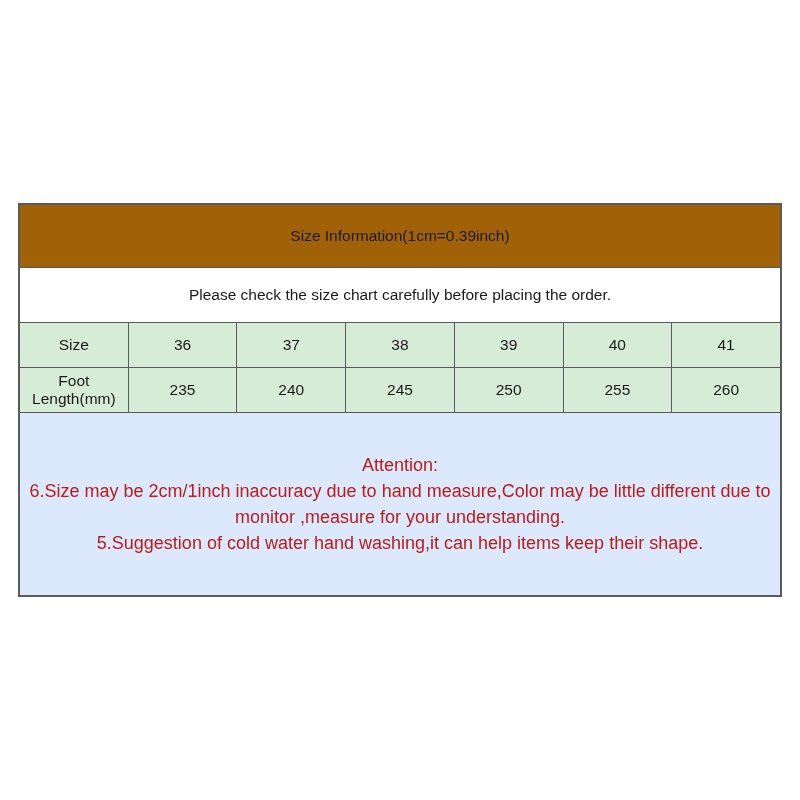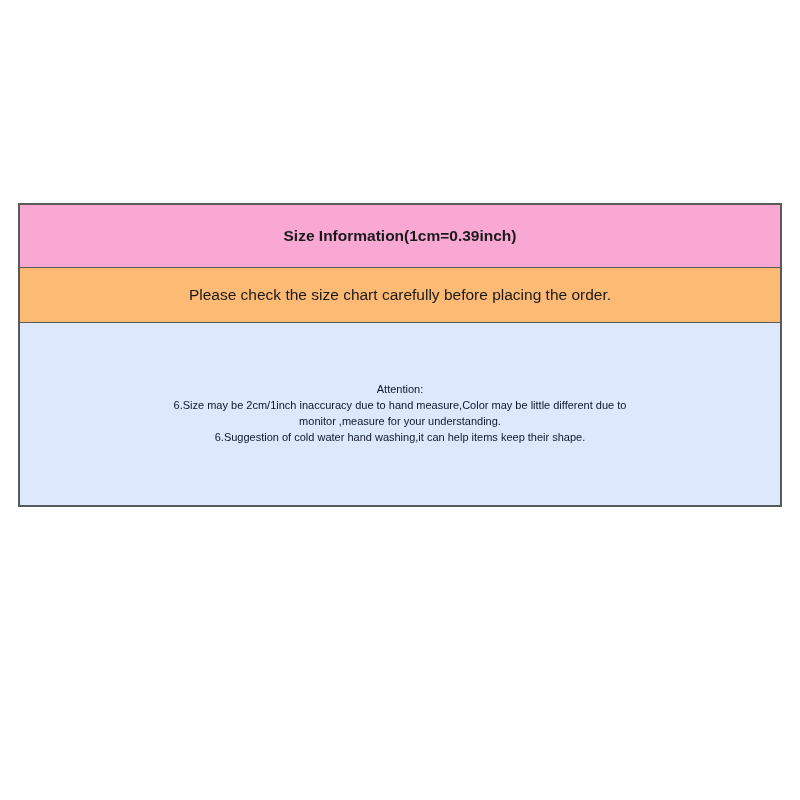--- a/index.html
+++ b/index.html
@@ -38,28 +38,27 @@
   table.size-table td {
     border: 1px solid #5a5a5a;
     padding: 0;
     text-align: center;
     vertical-align: middle;
     font-size: 15.5px;
     color: #1a1a1a;
   }
 
   .row-title td {
-    background: #f9a8d4;
+    background: #a16207;
     height: 62px;
     font-size: 16px;
-    font-weight: bold;
   }
 
   .row-note td {
-    background: #fdba74;
+    background: #ffffff;
     height: 54px;
     font-size: 15.5px;
     vertical-align: bottom;
     padding-bottom: 6px;
   }
 
   .row-green td {
     background: #d7ecd7;
     height: 44px;
   }
@@ -71,47 +70,65 @@
   .row-attention td {
     background: #dce8fb;
     height: 182px;
     text-align: left;
     vertical-align: top;
     padding: 14px 10px 10px 12px;
   }
 
   .attention-block {
     line-height: 1.45;
-    font-size: 11px;
-    color: #0f172a;
+    font-size: 18px;
+    color: #b91c1c;
   }
 
   .attention-block div {
     margin: 0;
   }
 </style>
 </head>
 <body>
 
 <div id="sheet">
   <div class="chart-wrap">
     <table class="size-table">
       <tbody>
           <tr class="row-title">
         <td colspan="7">Size Information(1cm=0.39inch)</td>
       </tr>
       <tr class="row-note">
         <td colspan="7">Please check the size chart carefully before placing the order.</td>
       </tr>
+      <tr class="row-green">
+        <td class="col-label">Size</td>
+        <td>36</td>
+        <td>37</td>
+        <td>38</td>
+        <td>39</td>
+        <td>40</td>
+        <td>41</td>
+      </tr>
+      <tr class="row-green">
+        <td class="col-label">Foot Length(mm)</td>
+        <td>235</td>
+        <td>240</td>
+        <td>245</td>
+        <td>250</td>
+        <td>255</td>
+        <td>260</td>
+      </tr>
       <tr class="row-attention">
         <td colspan="7">
           <div class="attention-block">
             <div>Attention:</div>
             <div>6.Size may be 2cm/1inch inaccuracy due to hand measure,Color may be little different due to</div>
             <div>monitor ,measure for your understanding.</div>
-            <div>6.Suggestion of cold water hand washing,it can help items keep their shape.</div>
+            <div>5.Suggestion of cold water hand washing,it can help items keep their shape.</div>
           </div>
         </td>
       </tr>
     </tbody>
       </table>
   </div>
 </div>
 
 </body></html>

